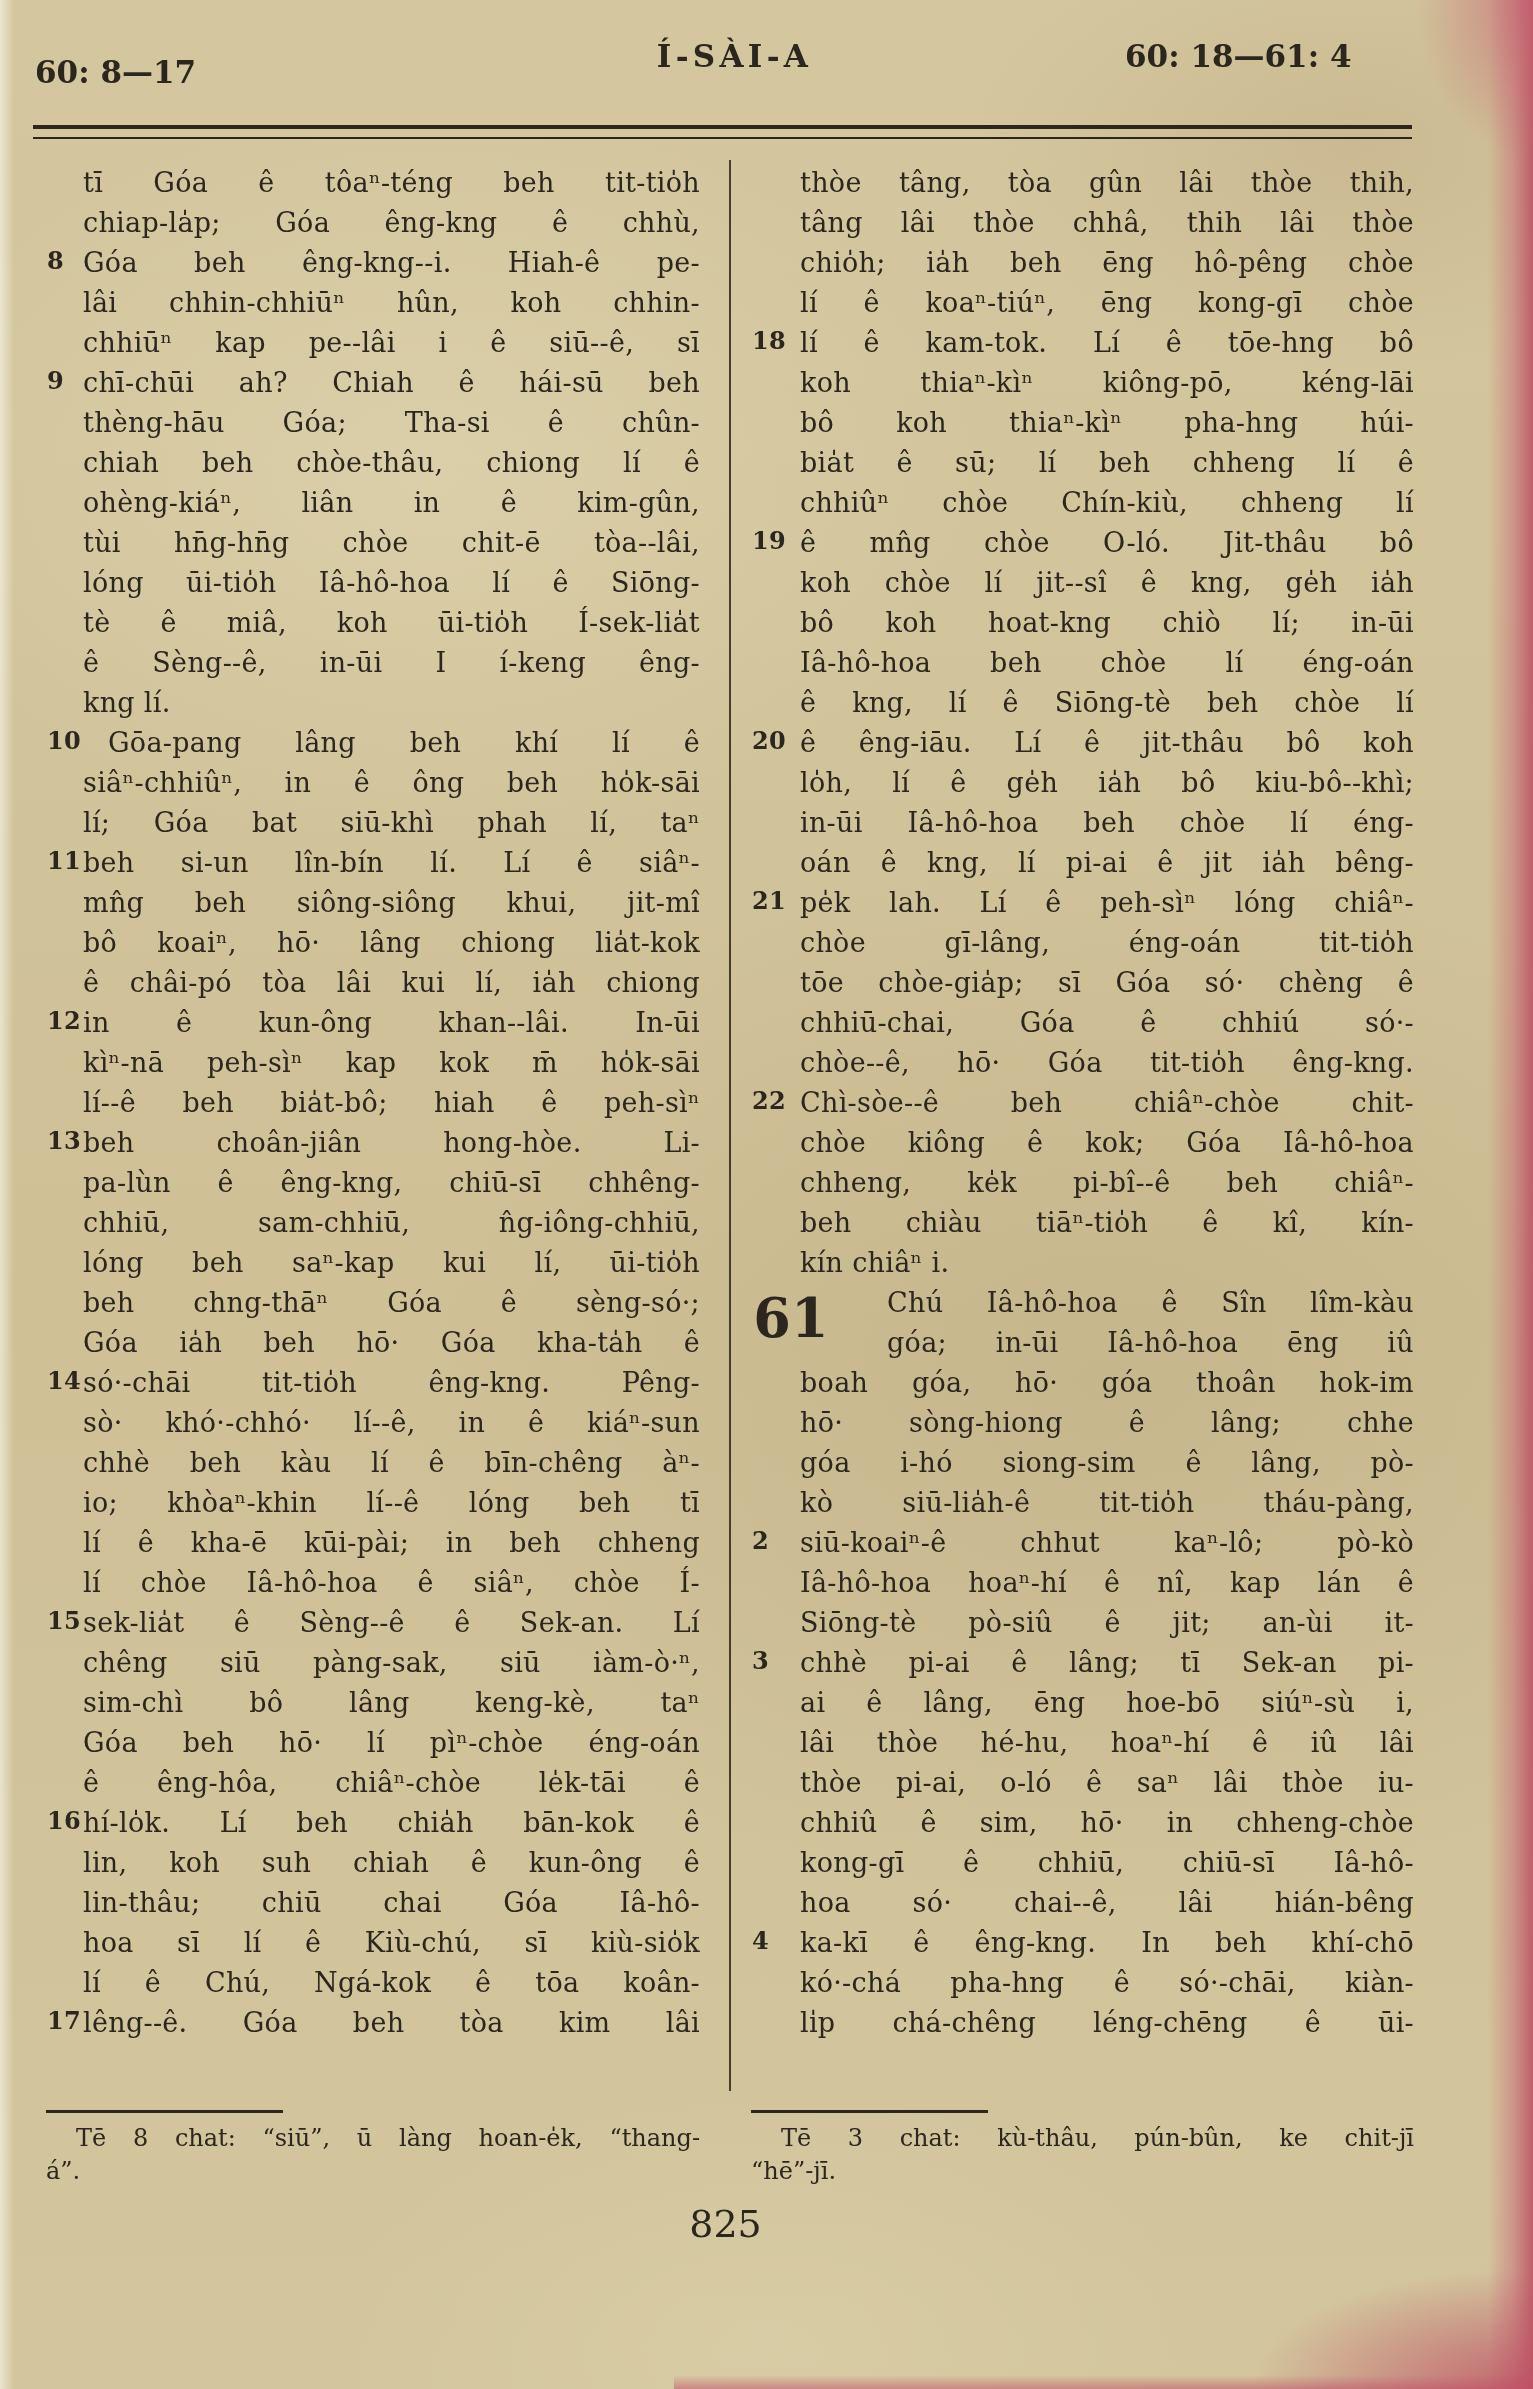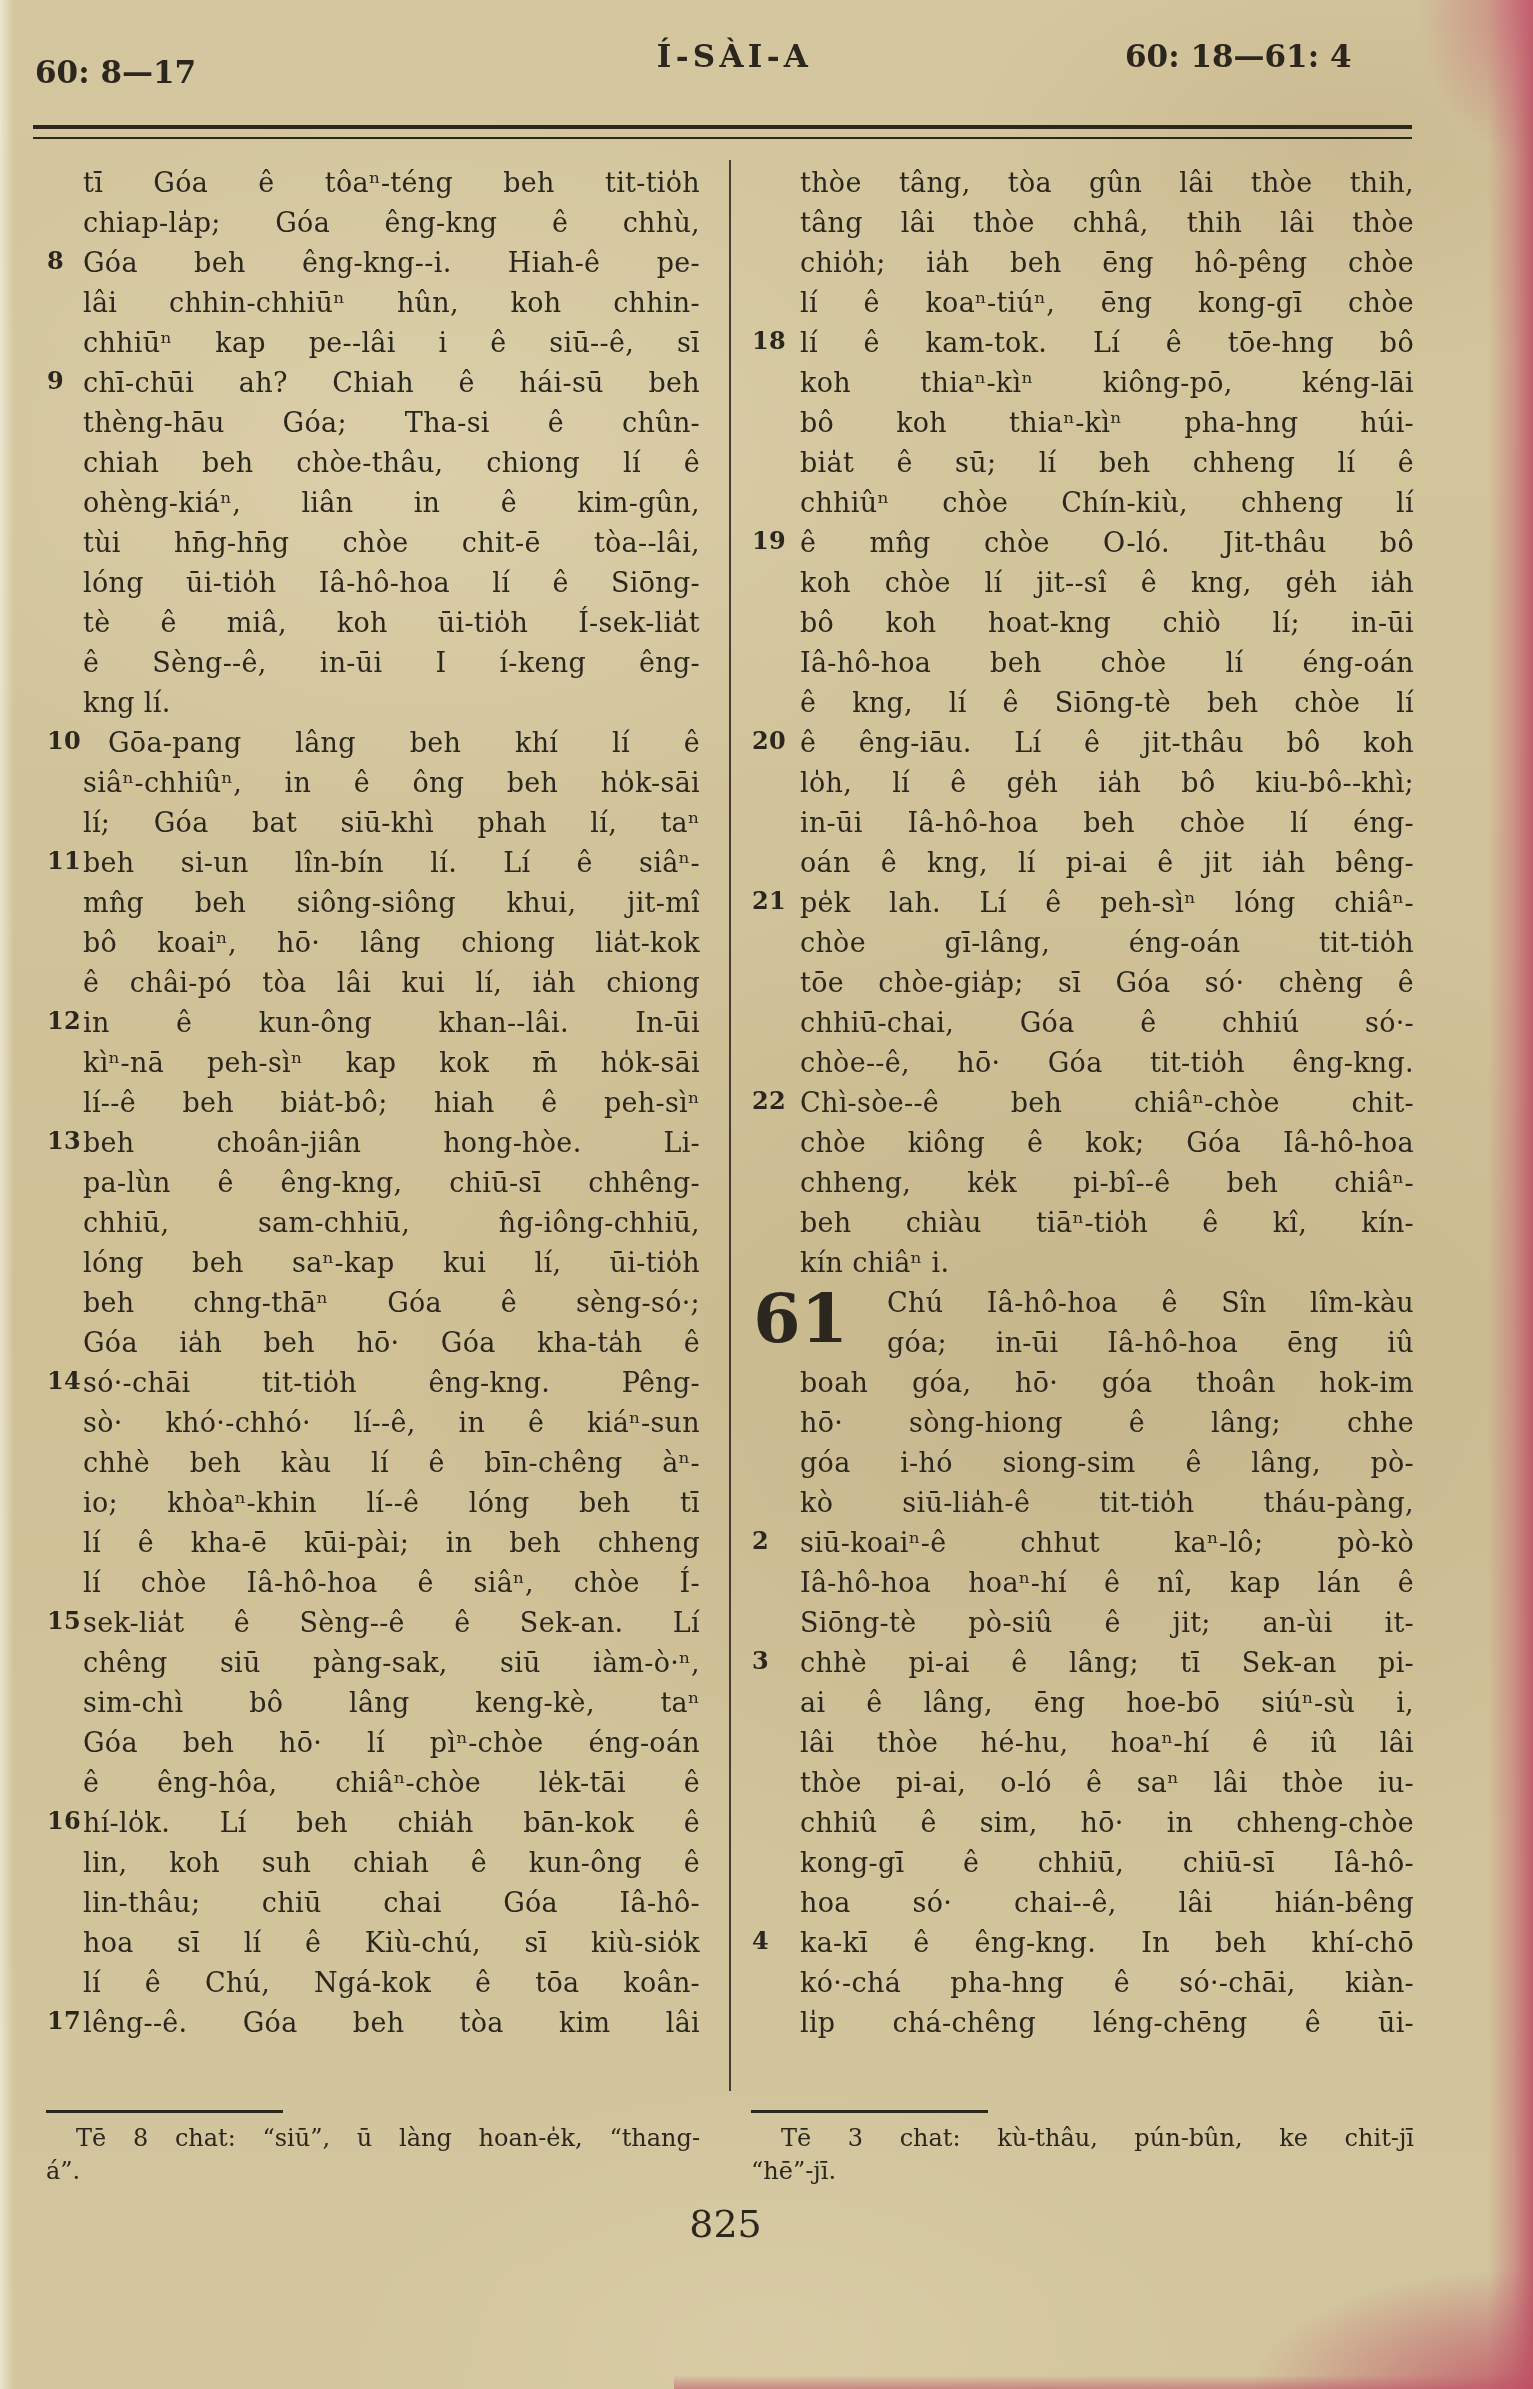--- a/index.html
+++ b/index.html
@@ -39,21 +39,21 @@
   .col-right{left:751px;width:663px;}
 
   .line{position:relative;height:40px;line-height:40px;}
   .col-left .line{padding-left:37px;}
   .col-right .line{padding-left:49px;}
   .ltext{display:block;height:40px;overflow:hidden;text-align:justify;text-align-last:justify;}
   .line.no-just .ltext{text-align:left;text-align-last:left;}
   .line.p-start .ltext{text-indent:25px;}
   .vnum{position:absolute;left:1.1px;top:-2.2px;font-size:24px;font-weight:bold;line-height:40px;}
   .col-right .line.chap-indent{padding-left:136px;}
-  .chapnum{position:absolute;left:2.2px;top:1.1px;font-size:68px;line-height:68px;font-weight:bold;}
+  .chapnum{position:absolute;left:2.2px;top:1.1px;font-size:54px;line-height:68px;font-weight:bold;}
 
   .footnote{position:absolute;top:2110px;font-size:24px;line-height:33px;}
   .fn-left{left:46px;width:654px;}
   .fn-right{left:751px;width:663px;}
   .fn-rule{width:237px;height:2.7px;background:var(--ink,#2b261e);margin-bottom:9.7px;}
   .fn-line{display:block;text-align:justify;text-align-last:justify;}
   .fn-line.fn-first{text-indent:30px;}
   .fn-line.fn-last{text-align:left;text-align-last:left;}
 
   .pageno{position:absolute;top:2202px;left:0;width:1451px;text-align:center;font-size:38px;}

